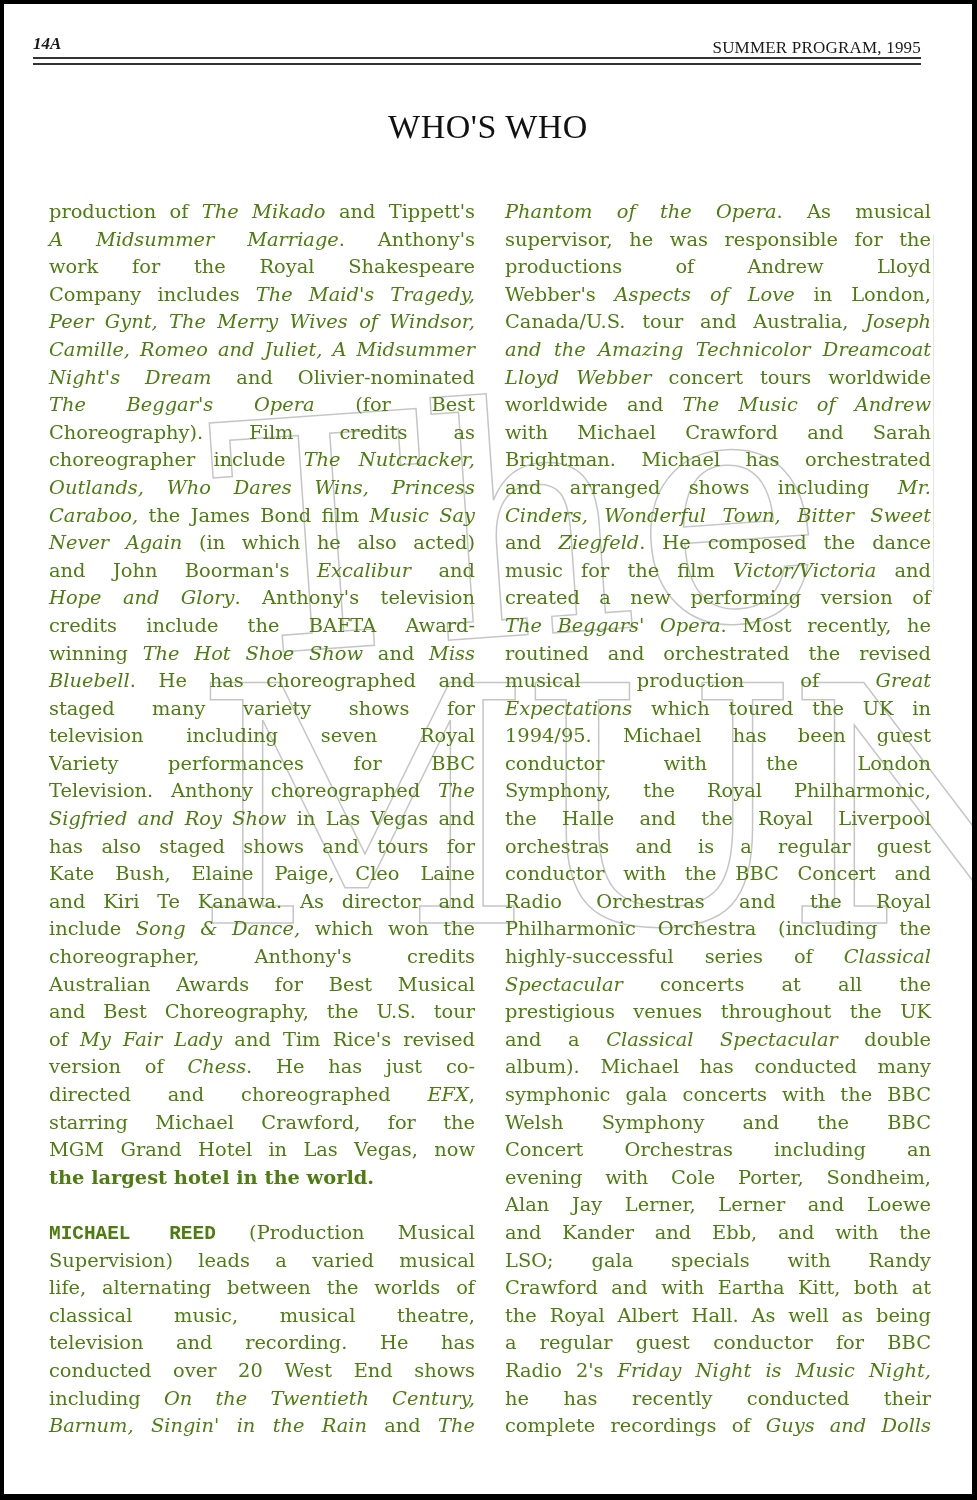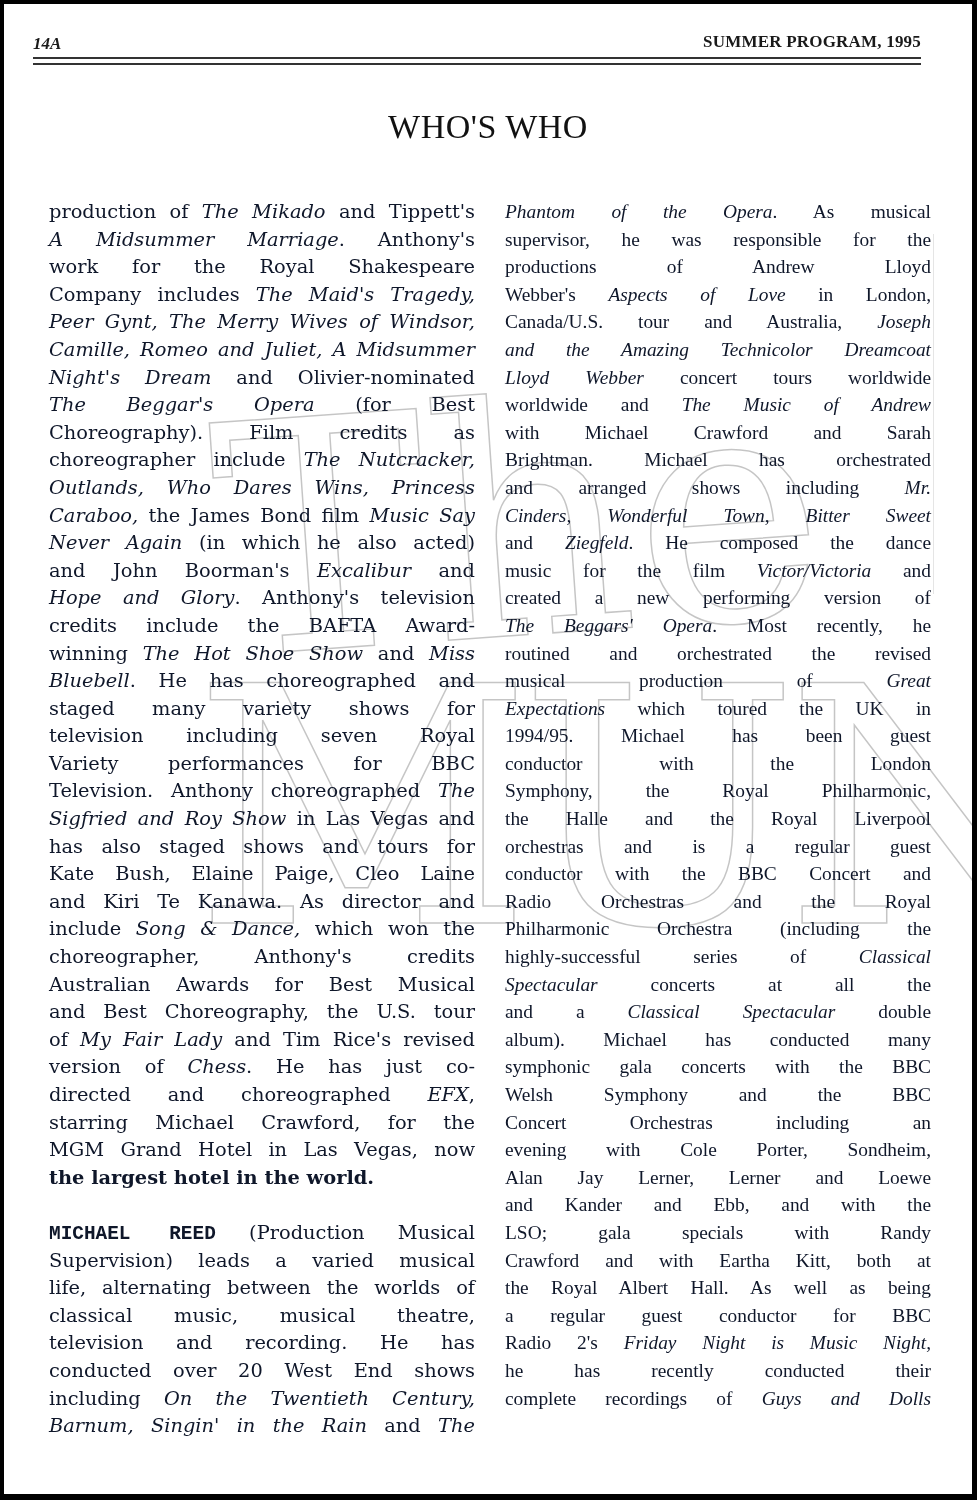--- a/index.html
+++ b/index.html
@@ -6,34 +6,34 @@
   body { width: 977px; height: 1500px; position: relative; overflow: hidden; }
   .page {
     position: absolute; left: 4px; top: 4px; width: 968px; height: 1490px;
     background: #fff; overflow: hidden;
   }
   .running-head {
     position: absolute; left: 29px; right: 51px; top: 28px; height: 26px;
     font-family: "Liberation Serif", serif; font-size: 17px; color: #1a1a1a;
   }
   .folio { position: absolute; left: 0; top: 2px; font-style: italic; font-weight: bold; }
-  .pub-title { position: absolute; right: 0; top: 0; letter-spacing: 0.2px; font-weight: bold; }
+  .pub-title { position: absolute; right: 0; top: 6px; letter-spacing: 0.2px; }
   .rule { position: absolute; left: 29px; right: 51px; height: 0; border-top: 2px solid #333; }
   .rule.r1 { top: 53px; }
   .rule.r2 { top: 59px; border-top-width: 2px; }
   .section-title {
     position: absolute; left: 0; right: 0; top: 104px; text-align: center;
     font-family: "Liberation Serif", serif; font-size: 34px; color: #111; letter-spacing: 0.5px;
   }
   .col {
     position: absolute; top: 194px; width: 426px;
-    font-family: "DejaVu Serif", serif; font-size: 19.4px; line-height: 27.6px; color: #0f172a;
+    font-family: "DejaVu Serif", serif; font-size: 19.4px; line-height: 27.6px; color: #4d7c0f;
   }
   .col.left { left: 45px; }
-  .col.right { left: 501px; font-family: Liberation Serif, serif; }
+  .col.right { left: 501px; }
   .line {
     display: block; height: 27.6px; white-space: nowrap;
     text-align: justify; text-align-last: justify; overflow: visible;
   }
   .line.last { text-align-last: left; font-weight: bold; }
   .line.blank { height: 27.6px; }
   .col i { font-style: italic; }
   .col b { font-weight: bold; font-family: Liberation Mono, monospace; }
   .watermark {
     position: absolute; pointer-events: none;
@@ -131,20 +131,21 @@
       <span class="line"><span>1994/95.  Michael has been guest</span></span>
       <span class="line"><span>conductor with the London</span></span>
       <span class="line"><span>Symphony, the Royal Philharmonic,</span></span>
       <span class="line"><span>the Halle and the Royal Liverpool</span></span>
       <span class="line"><span>orchestras and is a regular guest</span></span>
       <span class="line"><span>conductor with the BBC Concert and</span></span>
       <span class="line"><span>Radio Orchestras and the Royal</span></span>
       <span class="line"><span>Philharmonic Orchestra (including the</span></span>
       <span class="line"><span>highly-successful series of </span><i>Classical</i></span>
       <span class="line"><i>Spectacular</i><span> concerts at all the</span></span>
+      <span class="line"><span>prestigious venues throughout the UK</span></span>
       <span class="line"><span>and a </span><i>Classical Spectacular</i><span> double</span></span>
       <span class="line"><span>album). Michael has conducted many</span></span>
       <span class="line"><span>symphonic gala concerts with the BBC</span></span>
       <span class="line"><span>Welsh Symphony and the BBC</span></span>
       <span class="line"><span>Concert Orchestras including an</span></span>
       <span class="line"><span>evening with Cole Porter, Sondheim,</span></span>
       <span class="line"><span>Alan Jay Lerner, Lerner and Loewe</span></span>
       <span class="line"><span>and Kander and Ebb, and with the</span></span>
       <span class="line"><span>LSO; gala specials with Randy</span></span>
       <span class="line"><span>Crawford and with Eartha Kitt, both at</span></span>

